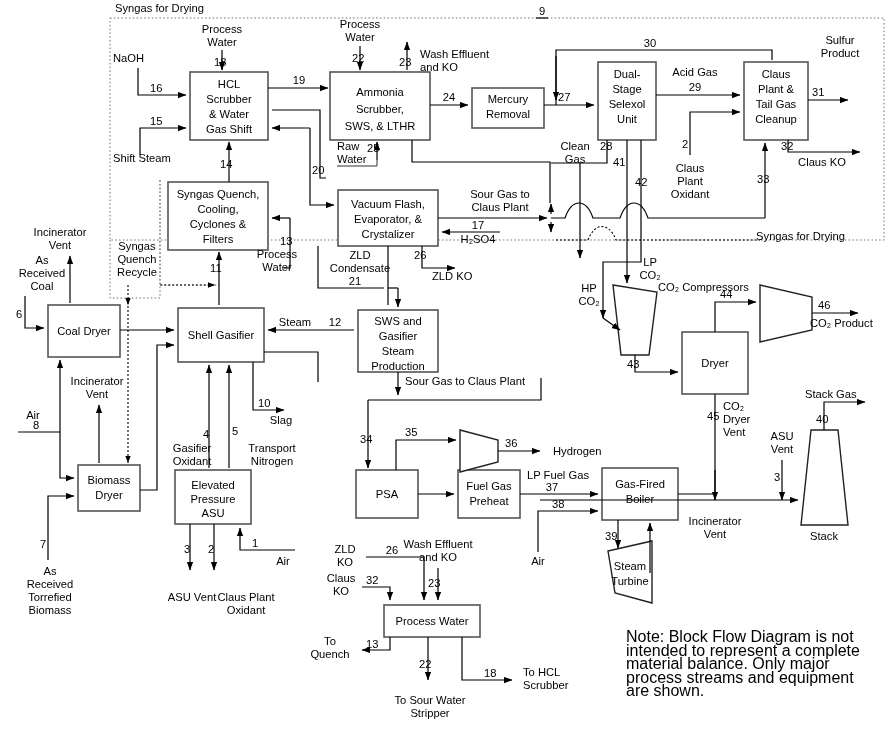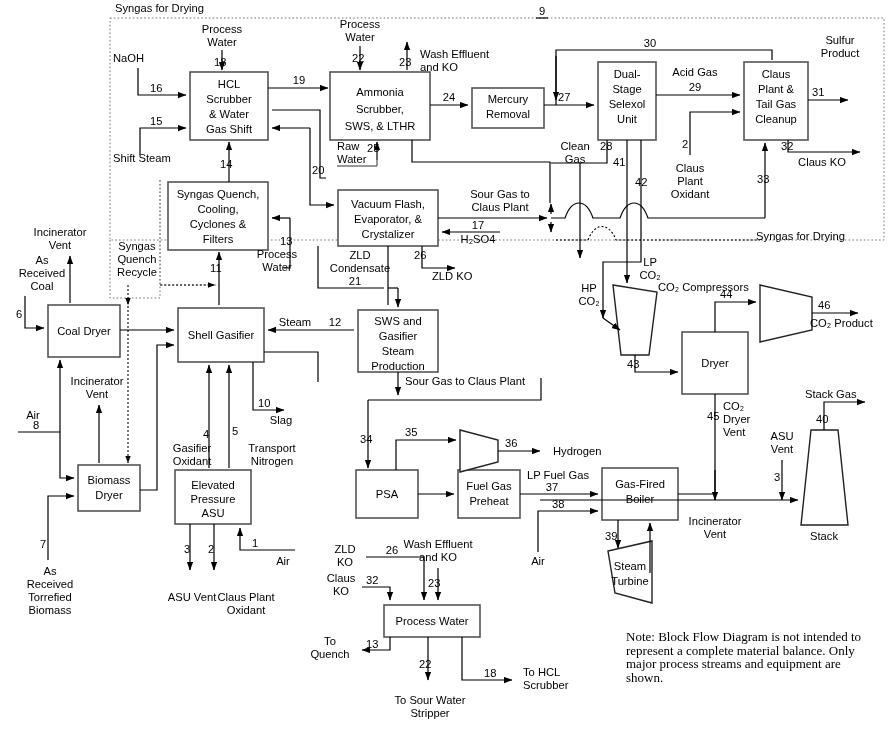--- a/index.html
+++ b/index.html
@@ -441,17 +441,17 @@
   <text class="num st" x="419" y="668">22</text>
   <text class="lbl ctr" x="430" y="704">To Sour Water</text>
   <text class="lbl ctr" x="430" y="717">Stripper</text>
 
   <path class="wire" d="M462,637 L462,680 L512,680" marker-end="url(#ar)"></path>
   <text class="num st" x="484" y="677">18</text>
   <text class="lbl st" x="523" y="676">To HCL</text>
   <text class="lbl st" x="523" y="689">Scrubber</text>
 
   <foreignObject x="626" y="630" width="250" height="70">
-    <div xmlns="http://www.w3.org/1999/xhtml" style="font-family:Liberation Serif, serif;font-size:13px;line-height:13.5px;color:#000;">Note:  Block Flow Diagram is not intended to represent a complete material balance.  Only major process streams and equipment are shown.</div>
+    <div xmlns="http://www.w3.org/1999/xhtml" style="font-family:Liberation Sans, sans-serif;font-size:16px;line-height:13.5px;color:#000;">Note:  Block Flow Diagram is not intended to represent a complete material balance.  Only major process streams and equipment are shown.</div>
   </foreignObject>
 
 </svg>
 </div>
 
 </body></html>

